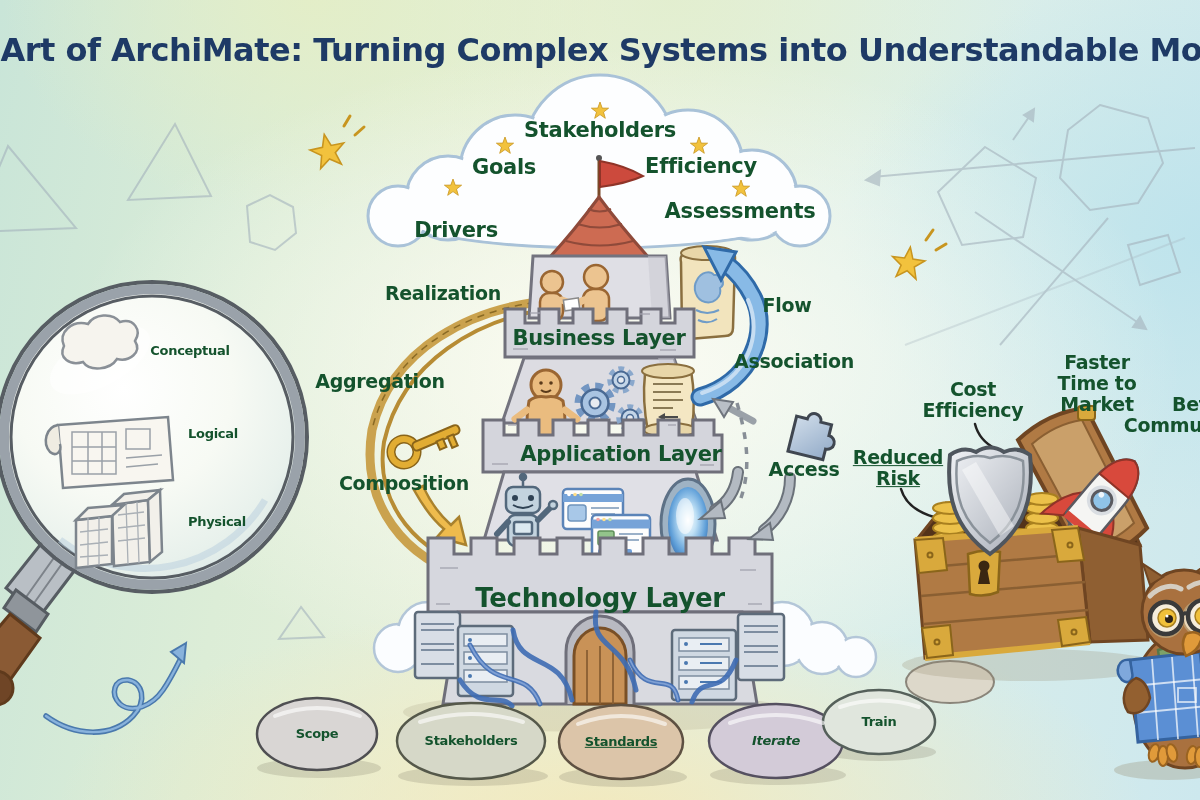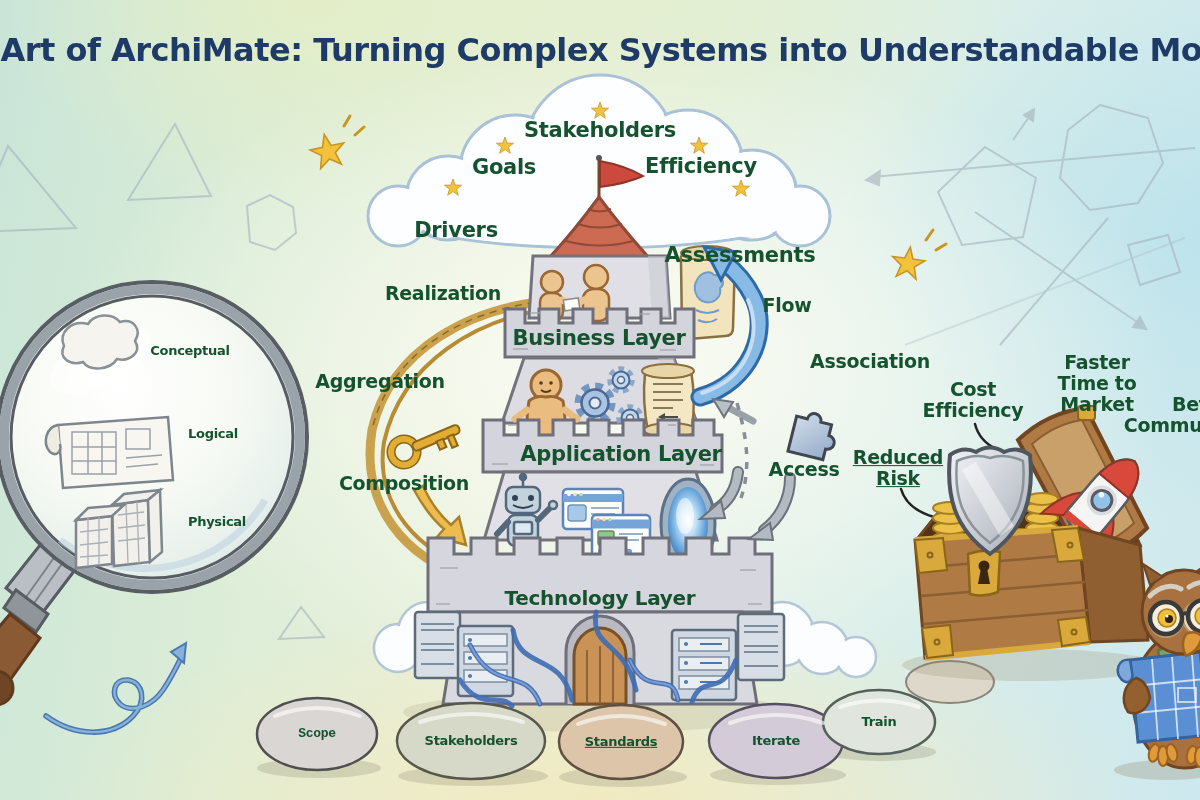--- a/index.html
+++ b/index.html
@@ -17,21 +17,21 @@
   .illustration{position:absolute;left:0;top:0;}
   .lbl{
     position:absolute;transform:translate(-50%,-50%);
     font-weight:bold;color:#14532d;text-align:center;
     line-height:1.1;white-space:nowrap;letter-spacing:-0.3px;
   }
   .wrap{white-space:normal;}
   .title{
     font-size:32px;font-weight:700;color:#1e3a66;letter-spacing:-0.5px;white-space:nowrap;
   }
-  .f19{font-size:13px;} .f20{font-size:19px;} .f21{font-size:21px;} .f22{font-size:20px;}
+  .f19{font-size:13px;} .f20{font-size:19px;} .f21{font-size:21px;} .f22{font-size:26px;}
 </style>
 </head>
 <body>
 
 <svg class="illustration" width="1200" height="800" viewBox="0 0 1200 800">
   <defs>
     <radialGradient id="gPortal" cx="50%" cy="45%" r="60%">
       <stop offset="0%" stop-color="#ffffff"></stop>
         <stop offset="35%" stop-color="#bfe0f5"></stop>
       <stop offset="75%" stop-color="#5f9fd8"></stop>
@@ -549,39 +549,39 @@
     </g>
   </g>
 </svg>
 
 <div class="lbl title" style="left:600px;top:51px;">The Art of ArchiMate: Turning Complex Systems into Understandable Models</div>
 
 <div class="lbl f21" style="left:600px;top:131px;">Stakeholders</div>
 <div class="lbl f21" style="left:504px;top:168px;">Goals</div>
 <div class="lbl f21" style="left:701px;top:167px;">Efficiency</div>
 <div class="lbl f21" style="left:456px;top:212px;margin-top:19px;">Drivers</div>
-<div class="lbl f21" style="left:740px;top:212px;margin-top:44px;">Assessments</div>
+<div class="lbl f21" style="left:740px;top:212px;">Assessments</div>
 
 <div class="lbl f19" style="left:190px;top:351px;">Conceptual</div>
 <div class="lbl f19" style="left:213px;top:434px;">Logical</div>
 <div class="lbl f19" style="left:217px;top:522px;">Physical</div>
 
 <div class="lbl f21" style="left:599px;top:339px;">Business Layer</div>
 <div class="lbl f21" style="left:621px;top:455px;">Application Layer</div>
 <div class="lbl f22" style="left:600px;top:598px;">Technology Layer</div>
 
 <div class="lbl f20" style="left:443px;top:293px;">Realization</div>
 <div class="lbl f20" style="left:380px;top:381px;">Aggregation</div>
 <div class="lbl f20" style="left:404px;top:483px;">Composition</div>
 <div class="lbl f20" style="left:787px;top:305px;">Flow</div>
-<div class="lbl f20" style="left:870px;top:361px;">Association</div>
+<div class="lbl f20" style="left:794px;top:361px;">Association</div>
 <div class="lbl f20" style="left:804px;top:469px;">Access</div>
 
 <div class="lbl f20 wrap" style="left:973px;top:400px;width:130px;">Cost Efficiency</div>
 <div class="lbl f20 wrap" style="left:1097px;top:383px;width:92px;">Faster Time to Market</div>
 <div class="lbl f20 wrap" style="left:898px;top:468px;width:110px;text-decoration:underline;">Reduced Risk</div>
 <div class="lbl f20 wrap" style="left:1205px;top:415px;width:180px;">Better Communication</div>
 
-<div class="lbl f19" style="left:317px;top:734px;font-family:Liberation Mono, monospace;">Scope</div>
+<div class="lbl f19" style="left:317px;top:734px;">Scope</div>
 <div class="lbl f19" style="left:471px;top:741px;">Stakeholders</div>
 <div class="lbl f19" style="left:621px;top:742px;text-decoration:underline;">Standards</div>
-<div class="lbl f19" style="left:776px;top:741px;">Iterate</div>
+<div class="lbl f19" style="left:776px;top:741px;font-style:italic;">Iterate</div>
 <div class="lbl f19" style="left:879px;top:722px;">Train</div>
 
 </body></html>

